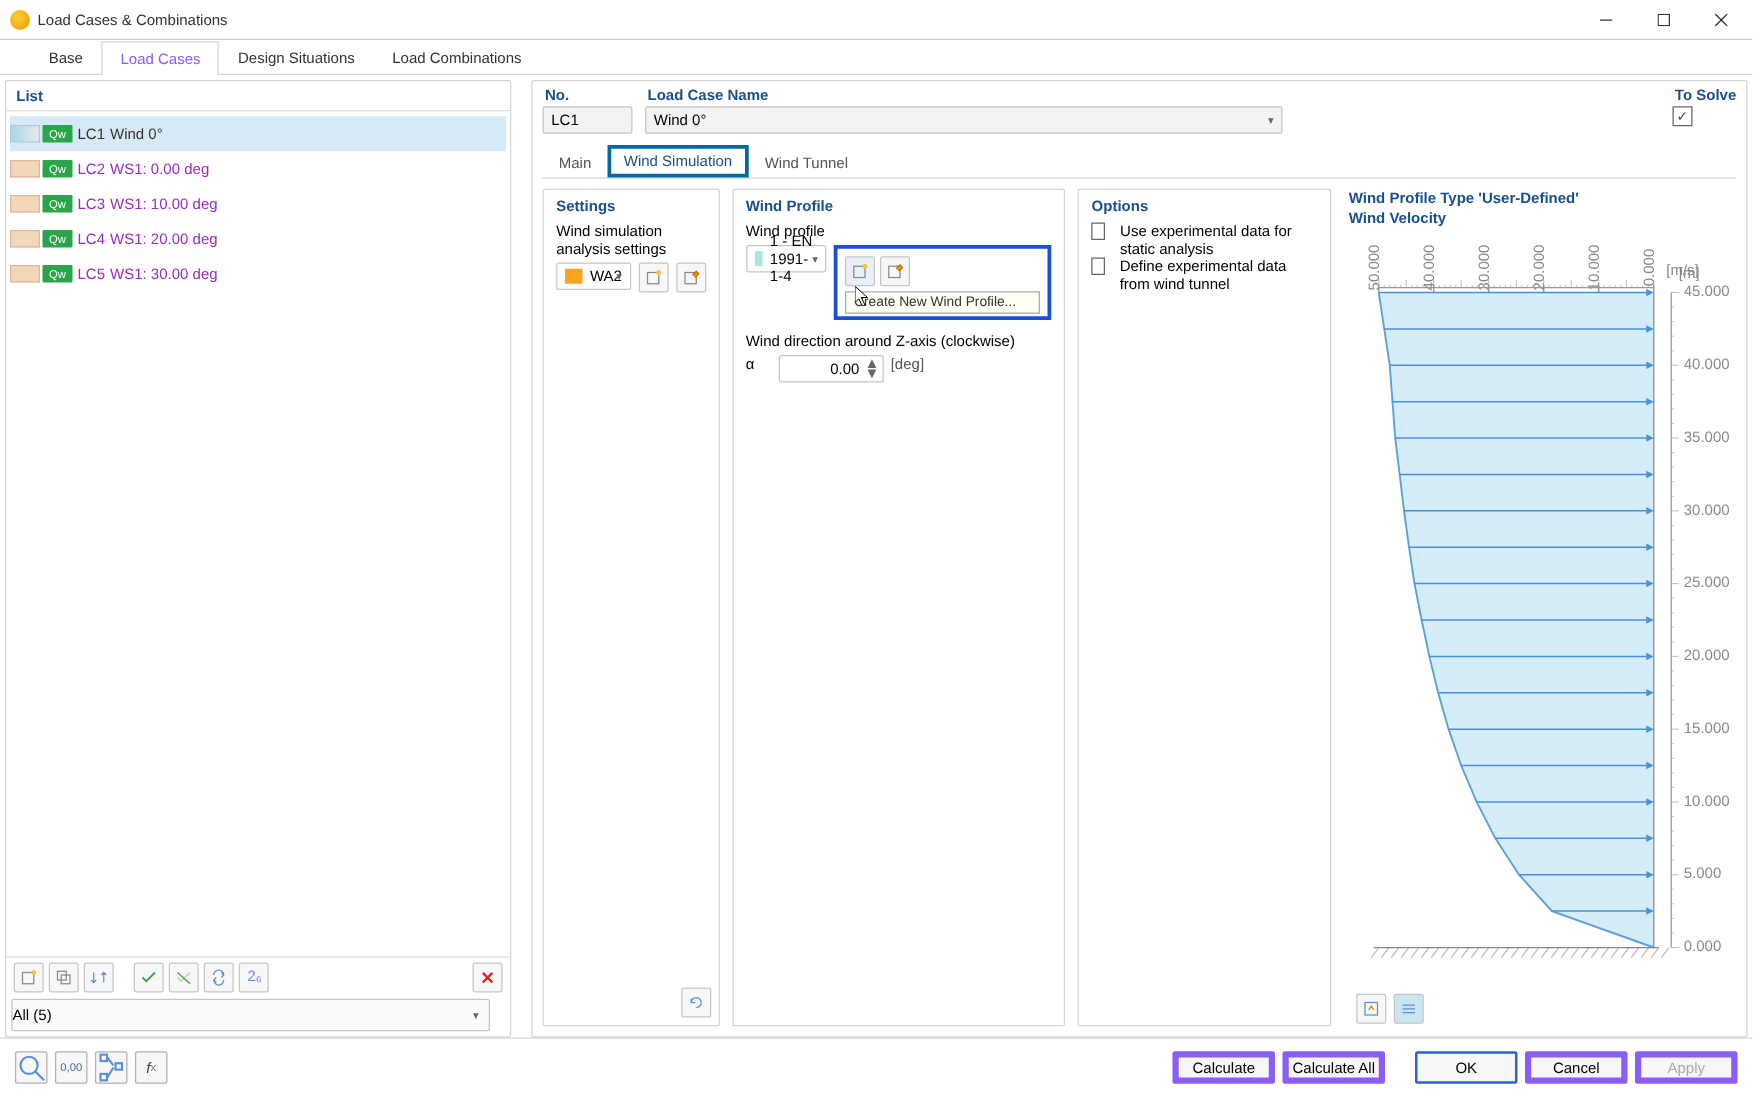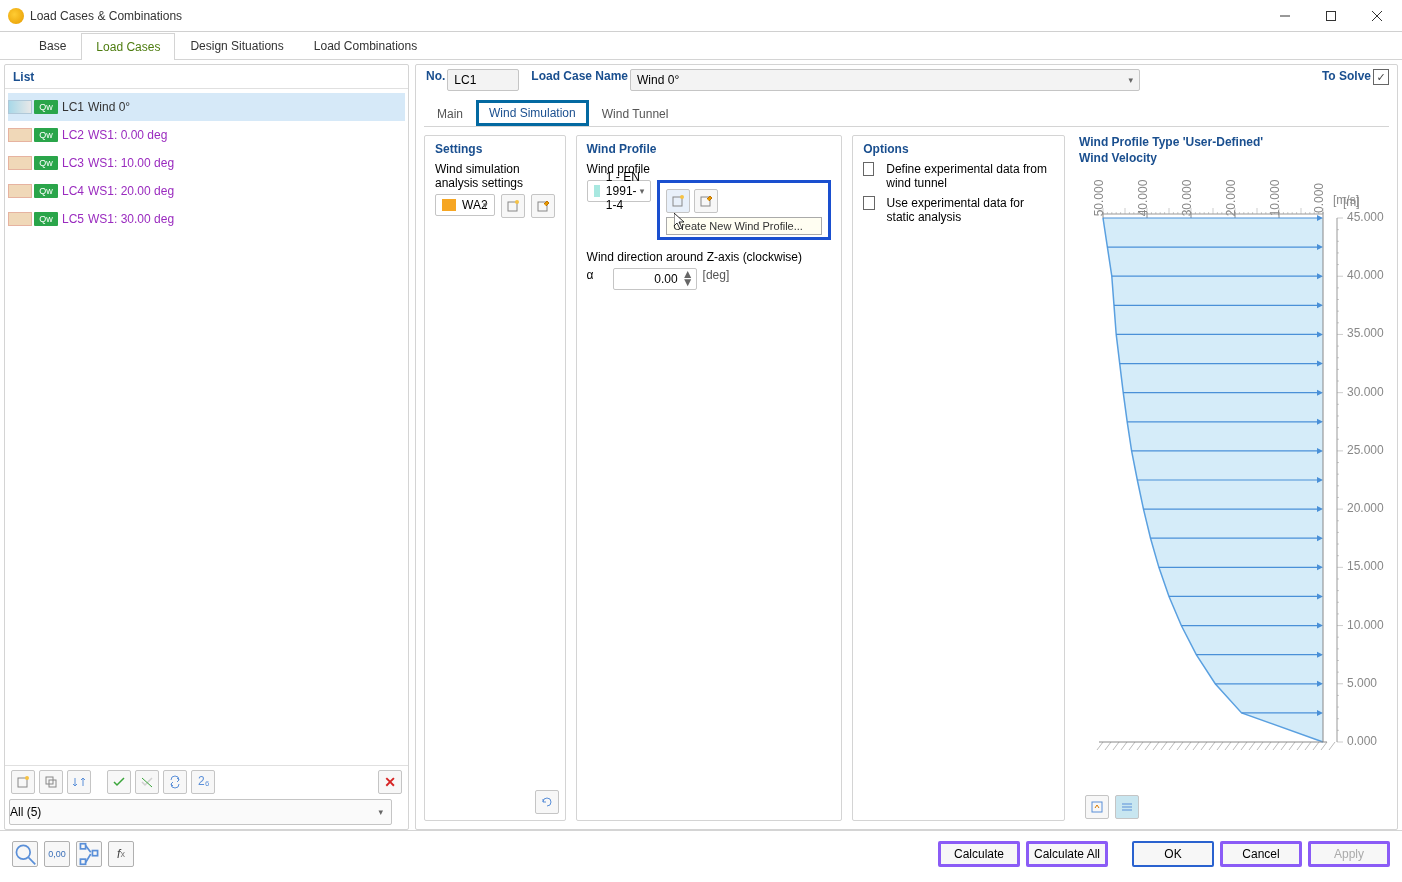--- a/index.html
+++ b/index.html
@@ -5,23 +5,23 @@
 * { box-sizing: border-box; margin: 0; padding: 0; font-family: "Segoe UI", Tahoma, sans-serif; font-size: 12px; }
 body { background: #fff; width: 1402px; height: 882px; overflow: hidden; position: relative; }
 .titlebar { height: 32px; display: flex; align-items: center; padding: 0 2px 0 8px; border-bottom: 1px solid #d0d0d0; }
 .titlebar .icon { width: 16px; height: 16px; margin-right: 6px; background: radial-gradient(circle at 40% 40%, #ffcc33, #e69b00); border-radius: 50%; }
 .titlebar .title { flex: 1; color: #333; }
 .winbtn { width: 46px; height: 30px; display: flex; align-items: center; justify-content: center; color: #333; }
 .winbtn svg { width: 10px; height: 10px; }
 
 .tabbar { height: 28px; display: flex; align-items: flex-end; border-bottom: 1px solid #d4d4d4; padding-left: 24px; }
 .tab { padding: 6px 14px; color: #333; border: 1px solid transparent; border-bottom: none; cursor: pointer; }
-.tab.active { background: #fff; border-color: #d4d4d4; color: #4d7c0f; position: relative; top: 1px; }
-
-.workarea { display: flex; height: 770px; gap: 6px; padding: 4px 4px 0 4px; }
+.tab.active { background: #fff; border-color: #d4d4d4; color: #8b5cf6; position: relative; top: 1px; }
+
+.workarea { display: flex; height: 770px; gap: 16px; padding: 4px 4px 0 4px; }
 
 .leftpanel { width: 405px; display: flex; flex-direction: column; border: 1px solid #d4d4d4; border-radius: 2px; }
 .panelheader { padding: 5px 8px 4px 8px; color: #1a4f8f; font-weight: 600; border-bottom: 1px solid #e0e0e0; }
 .listbox { flex: 1; overflow: auto; padding: 4px 3px; }
 .listrow { display: flex; align-items: center; height: 28px; }
 .listrow.sel { background: #d6e9f8; }
 .colorbox { width: 24px; height: 14px; background: #f0d8b8; margin-right: 2px; border: 1px solid #e6b3a0;}
 .colorbox.first{background:linear-gradient(to right,#a8d8e8,#e8e8e8);border-color:#b0c8d8;}
 .qw-badge { width: 24px; height: 14px; background: #2aa54a; color: #fff; font-size: 9px; display: flex; align-items: center; justify-content: center; margin-right: 4px; border-radius:1px;}
 .lc-id { width: 26px; color: #9a2bbf; }
@@ -32,21 +32,21 @@
 .listtoolbar { height: 32px; display: flex; align-items: center; gap: 4px; padding: 4px 6px; border-top: 1px solid #e0e0e0; }
 .tinybtn { width: 24px; height: 24px; border: 1px solid #c5c5c5; background: #f7f7f7; display:flex;align-items:center;justify-content:center; border-radius:2px;}
 .tinybtn svg { width: 14px; height: 14px; }
 .listtoolbar .spacer { flex: 1; }
 .delbtn { color: #d62424; font-weight: bold; font-size: 14px; }
 .listfilter { height: 26px; margin: 2px 16px 4px 4px; border: 1px solid #c5c5c5; display: flex; align-items: center; justify-content: flex-start; position: relative; background:#fafafa;border-radius:2px;}
 .listfilter::after { content: "▾"; position: absolute; right: 8px; color: #666; font-size: 9px; }
 
 .rightpanel { flex: 1; display: flex; flex-direction: column; border: 1px solid #d4d4d4; border-radius: 2px; }
 .detailtop { display: flex; gap: 10px; padding: 4px 8px 6px 8px; }
-.fieldgroup { display: flex; flex-direction: row; gap: 2px; }
+.fieldgroup { display: flex; flex-direction: column; gap: 2px; }
 .fieldgroup .lbl { color: #1a4f8f; font-weight: 600; padding-left: 2px; }
 .input { height: 22px; border: 1px solid #c5c5c5; background: #f3f3f3; border-radius:2px; padding: 0 6px; display:flex; align-items:center; }
 .no-input { width: 72px; }
 .name-input { width: 510px; position: relative; }
 .name-input::after { content: "▾"; position: absolute; right:6px; color:#666; font-size:9px;}
 .solve-chk { width: 16px; height: 16px; border: 1px solid #666; display:flex;align-items:center;justify-content:center; }
 .solve-chk::after { content:"✓"; font-size:11px; color:#444; }
 
 .subtabbar { height: 26px; display:flex; align-items:flex-end; border-bottom:1px solid #d4d4d4; margin: 4px 8px 0 8px;}
 .subtab { padding:5px 12px; color:#333; border:1px solid transparent; border-bottom:none; cursor:pointer;}
@@ -77,21 +77,21 @@
 .profilecanvas{flex:1;margin-top:4px;position:relative;}
 .profilecanvas svg{position:absolute;inset:0;}
 .profilefoot{height:28px;display:flex;align-items:center;gap:6px;padding-left:12px;}
 
 .highlightbox{border:3px solid #1a4fcf;padding:6px 6px 2px 6px;display:flex;flex-direction:column;gap:4px;position:relative;}
 .tooltip{background:#fffef2;border:1px solid #aaa;padding:2px 6px;font-size:11px;color:#333;white-space:nowrap;}
 .cursor{position:absolute;left:14px;top:30px;pointer-events:none;}
 
 .bottombar{height:46px;display:flex;align-items:center;padding:0 12px;border-top:1px solid #d4d4d4;gap:6px;}
 .bottombar .spacer{flex:1;}
-.bigbtn{width:82px;height:26px;border:3px solid #8b5cf6;background:#f7f7f7;display:flex;align-items:center;justify-content:center;border-radius:2px;}
+.bigbtn{width:82px;height:26px;border:5px solid #8b5cf6;background:#f7f7f7;display:flex;align-items:center;justify-content:center;border-radius:2px;}
 .bigbtn.primary{border:2px solid #2a62cf;}
 .bigbtn.disabled{color:#aaa;}
 .sqbtn{width:26px;height:26px;border:1px solid #b0b0b0;background:#f7f7f7;display:flex;align-items:center;justify-content:center;border-radius:2px;}
 </style>
 </head>
 <body>
 
 <div class="titlebar">
   <div class="icon"></div>
   <div class="title">Load Cases &amp; Combinations</div>
@@ -304,27 +304,27 @@
                   <span>▲</span>
                   <span>▼</span>
                 </div>
               </div>
             <span class="unit">[deg]</span>
           </div>
         </div>
 
         <div class="section" style="min-height:120px;">
           <div class="sectitle">Options</div>
+          <div class="row">
+              <div class="checkbox"></div>
+              <span>Use experimental data for static analysis</span>
+            </div>
           <div class="row" style="margin-bottom:6px;">
               <div class="checkbox"></div>
               <span>Define experimental data from wind tunnel</span>
-            </div>
-          <div class="row">
-              <div class="checkbox"></div>
-              <span>Use experimental data for static analysis</span>
             </div>
         </div>
       </div>
 
       <div class="profilecol">
         <div class="profiletitle">Wind Profile Type 'User-Defined'</div>
         <div class="profiletitle">Wind Velocity</div>
         <div class="profilecanvas">
           <svg viewBox="0 0 316 600" id="profilechart">
               <text x="30" y="28" font-size="9" fill="#888" text-anchor="middle" transform="rotate(-90 30 28)">50.000</text>

